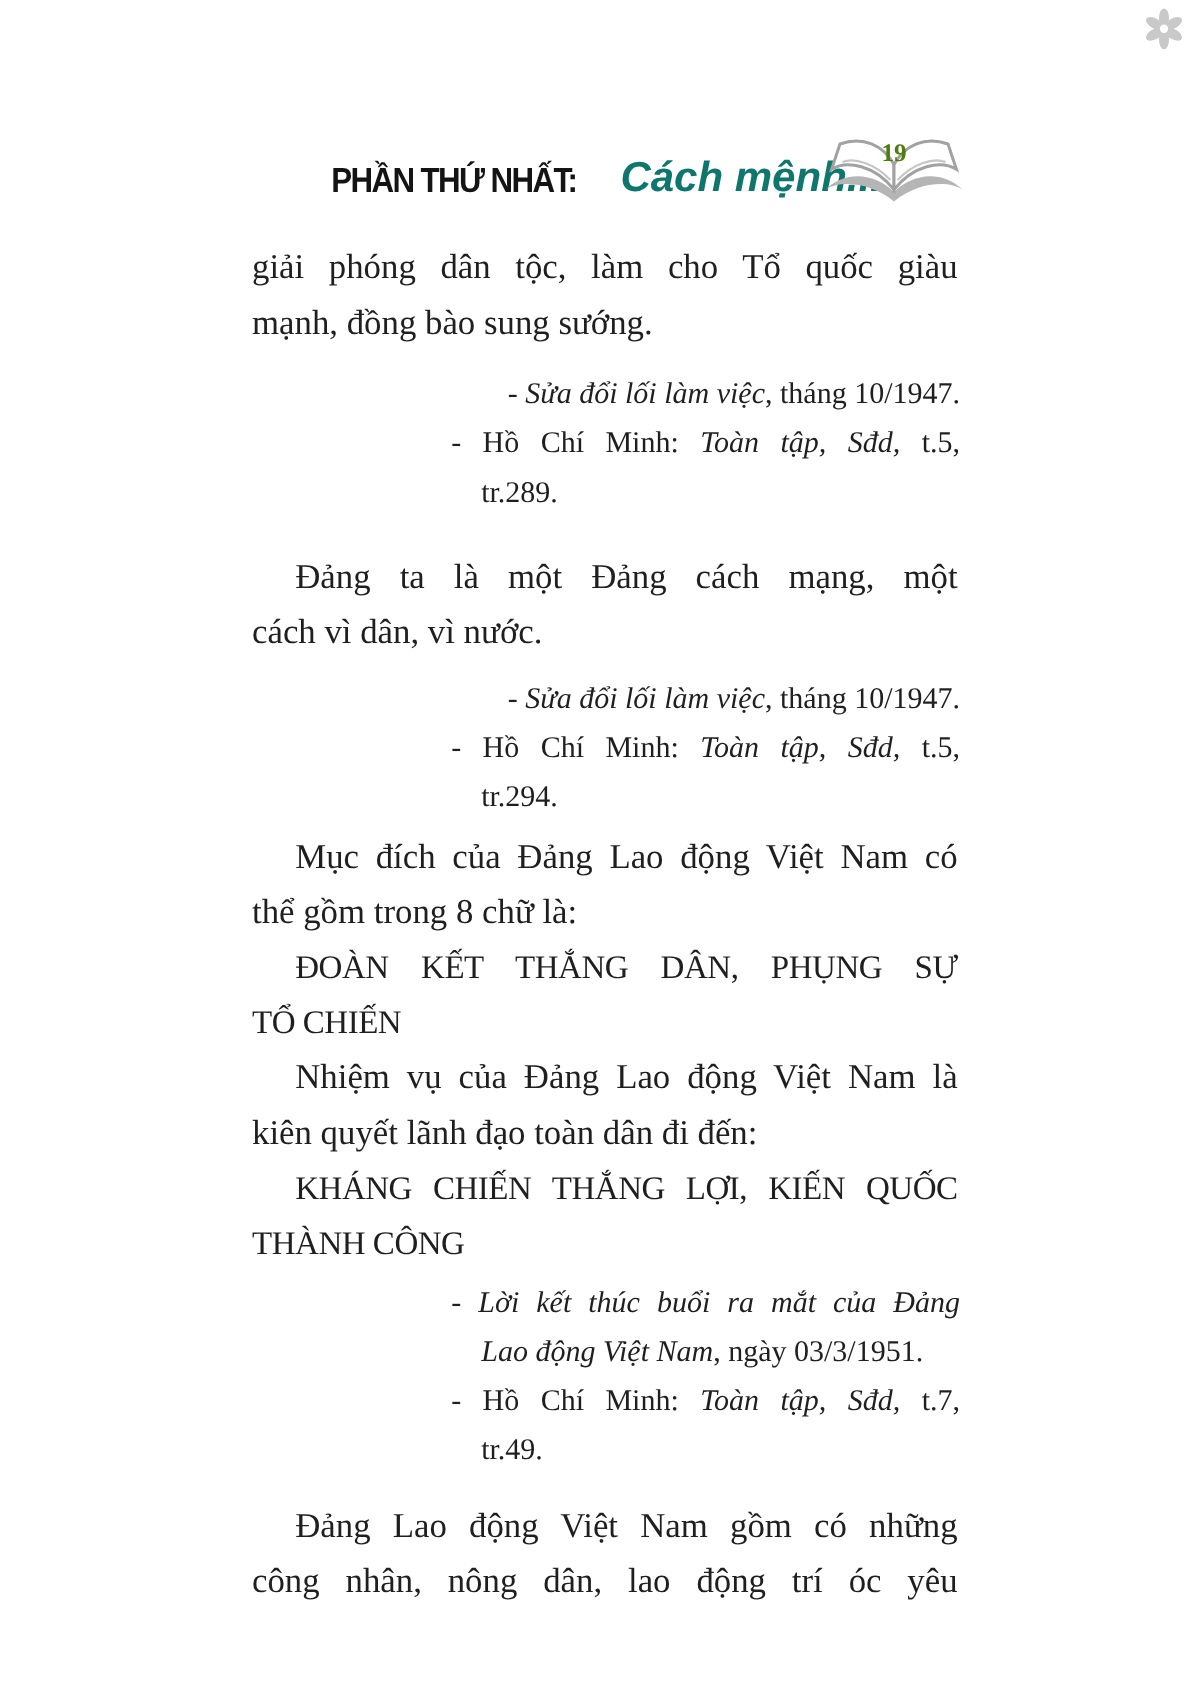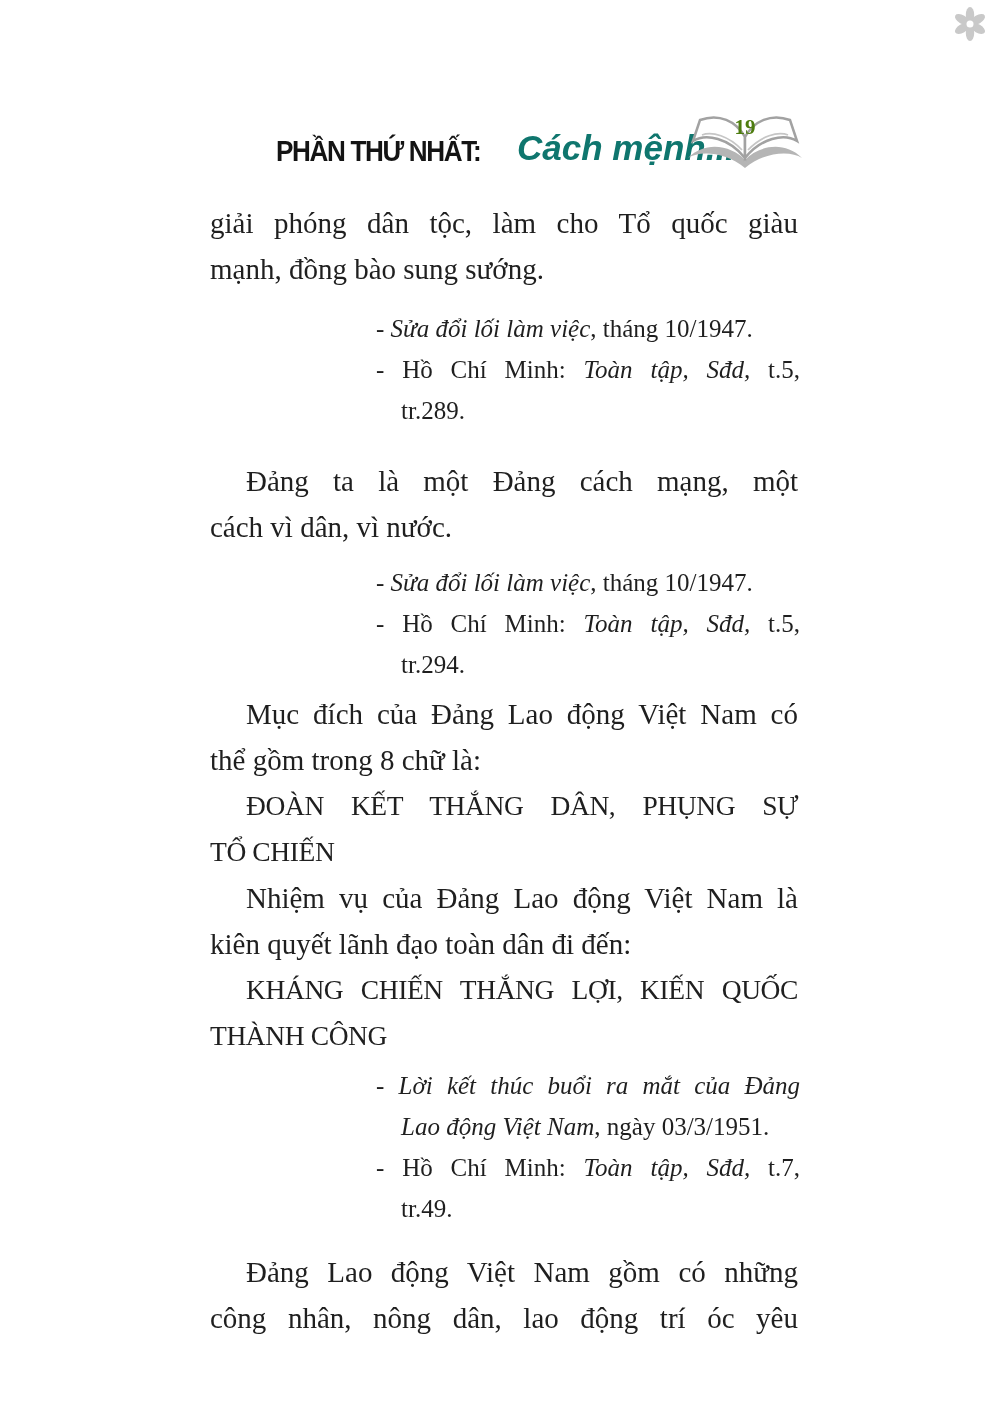--- a/index.html
+++ b/index.html
@@ -25,21 +25,21 @@
     font-weight:bold;font-size:21px;color:#4d7c0f;
   }
   
   .content{position:absolute;left:210px;top:200px;width:588px;font-size:29px;line-height:46px;}
   .line{display:block;}
   .fill{text-align:justify;text-align-last:justify;}
   .ind{text-indent:36px;}
   .up{font-size:27.5px;letter-spacing:-0.4px;}
   .cite{margin-left:166px;width:424px;font-size:25px;line-height:41px;}
   .cite .cont{padding-left:25px;}
-  .nowrap{white-space:nowrap;}
+  .nowrap{white-space:nowrap;text-align:right;}
   i{font-style:italic;}
   .m6{margin-top:6px;}.m8{margin-top:20px;}.m10{margin-top:27px;}
   .m12{margin-top:12px;}.m16{margin-top:16px;}
 </style>
 </head>
 <body>
 
 <div class="page">
 
   <span class="flower">

